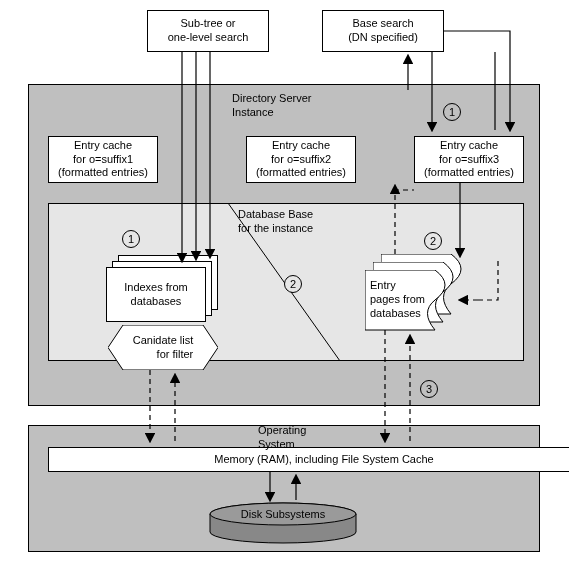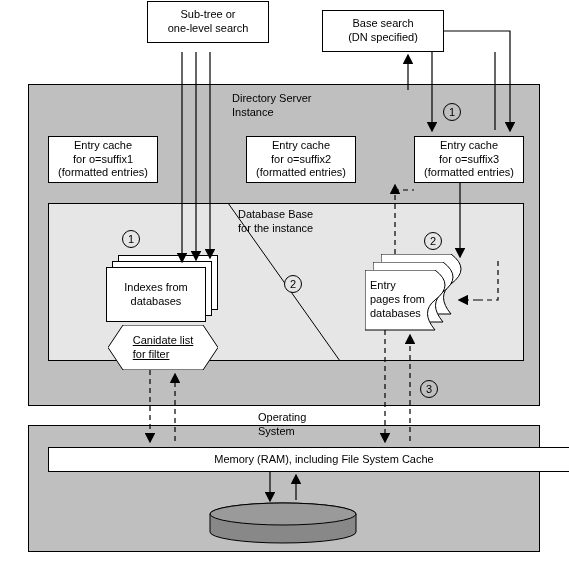--- a/index.html
+++ b/index.html
@@ -70,32 +70,32 @@
     height: 45px;
   }
   .hex-shape {
     position: absolute;
     left: 0; top: 0; width: 100%; height: 100%;
   }
   .hex-text {
     position: absolute;
     left: 0; top: 0; width: 100%; height: 100%;
     display: flex; flex-direction: column; justify-content: center; align-items: center;
-    text-align: left; line-height: 1.25; text-decoration: underline;
+    text-align: right; line-height: 1.25;
   }
   .disk {
     position: absolute;
     width: 150px;
     height: 42px;
   }
 </style>
 </head>
 <body>
 
-<div class="box" style="left:147px; top:1px; width:122px; height:42px; z-index:30;">
+<div class="box" style="left:147px; top:10px; width:122px; height:42px; z-index:30;">
   <span style="white-space:pre-line;">Sub-tree or
 one-level search</span>
 </div>
 <div class="box" style="left:322px; top:10px; width:122px; height:42px; z-index:30;text-align:center;">
   <span style="white-space:pre-line;">Base search
 (DN specified)</span>
 </div>
 
 <div class="panel" style="left:28px; top:84px; width:512px; height:322px;"></div>
 <div class="label" style="left:232px; top:92px; width:130px; white-space:pre-line; z-index:10;">Directory Server
@@ -156,33 +156,34 @@
 <svg style="position:absolute; left:365px; top:270px; width:90px; height:75px; z-index:12;">
   <path d="M 0 0 L 70 0 Q 90 15 70 30 Q 55 42 70 60 L 0 60 Z" fill="#fff" stroke="#000" stroke-width="1"></path>
 </svg>
 <div class="label" style="left:370px; top:279px; width:66px; white-space:pre-line; z-index:15; text-align:left;">Entry
 pages from
 databases</div>
 
 <div class="circle-num bg-gray" style="left:420px; top:380px;"><span>3</span></div>
 
 <div class="panel" style="left:28px; top:425px; width:512px; height:127px;"></div>
-<div class="label" style="left:258px; top:411px; width:72px; white-space:pre-line; z-index:30; background:transparent;">Operating
+<div class="label" style="left:258px; top:424px; width:72px; white-space:pre-line; z-index:30; background:transparent;">Operating
 System</div>
 
 <div class="box" style="left:48px; top:447px; width:552px; height:25px; z-index:12;">
   <span>Memory (RAM), including File System Cache</span>
 </div>
 
 <div class="disk" style="left:208px; top:502px; z-index:12;">
   <svg width="150" height="42">
     <ellipse cx="75" cy="12" rx="73" ry="11" fill="#888" stroke="#000" stroke-width="1"></ellipse>
     <path d="M 2 12 L 2 30 A 73 11 0 0 0 148 30 L 148 12" fill="#888" stroke="#000" stroke-width="1"></path>
     <ellipse cx="75" cy="12" rx="73" ry="11" fill="#9a9a9a" stroke="#000" stroke-width="1"></ellipse>
   </svg>
+  <div class="label" style="left:0; top:6px; width:150px; text-align:center; z-index:2;">Disk Subsystems</div>
 </div>
 
 <svg class="arrows" style="z-index:40;">
   <defs>
     <marker id="arrow" markerWidth="9" markerHeight="9" refX="7" refY="4.5" orient="auto">
       <path d="M0,0 L9,4.5 L0,9 Z" fill="#000"></path>
     </marker>
   </defs>
 
   <line x1="182" y1="52" x2="182" y2="261" stroke="#000" stroke-width="1.2" marker-end="url(#arrow)"></line>

